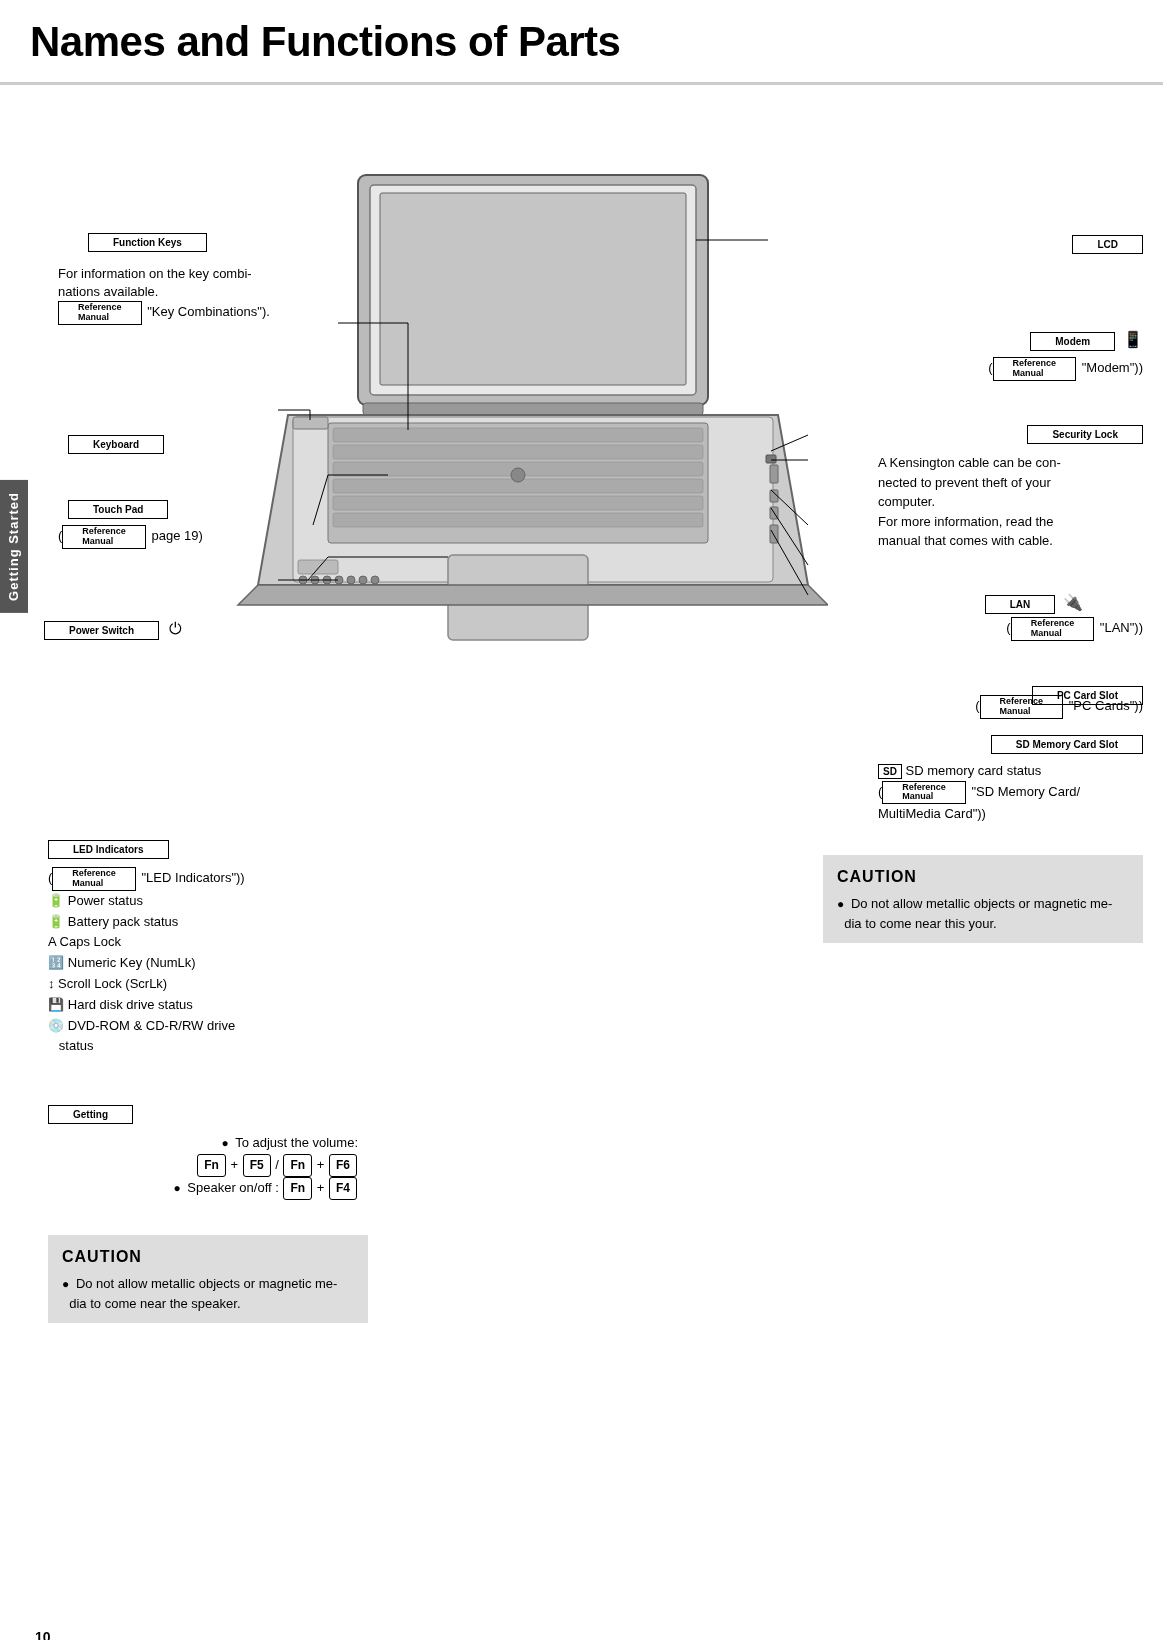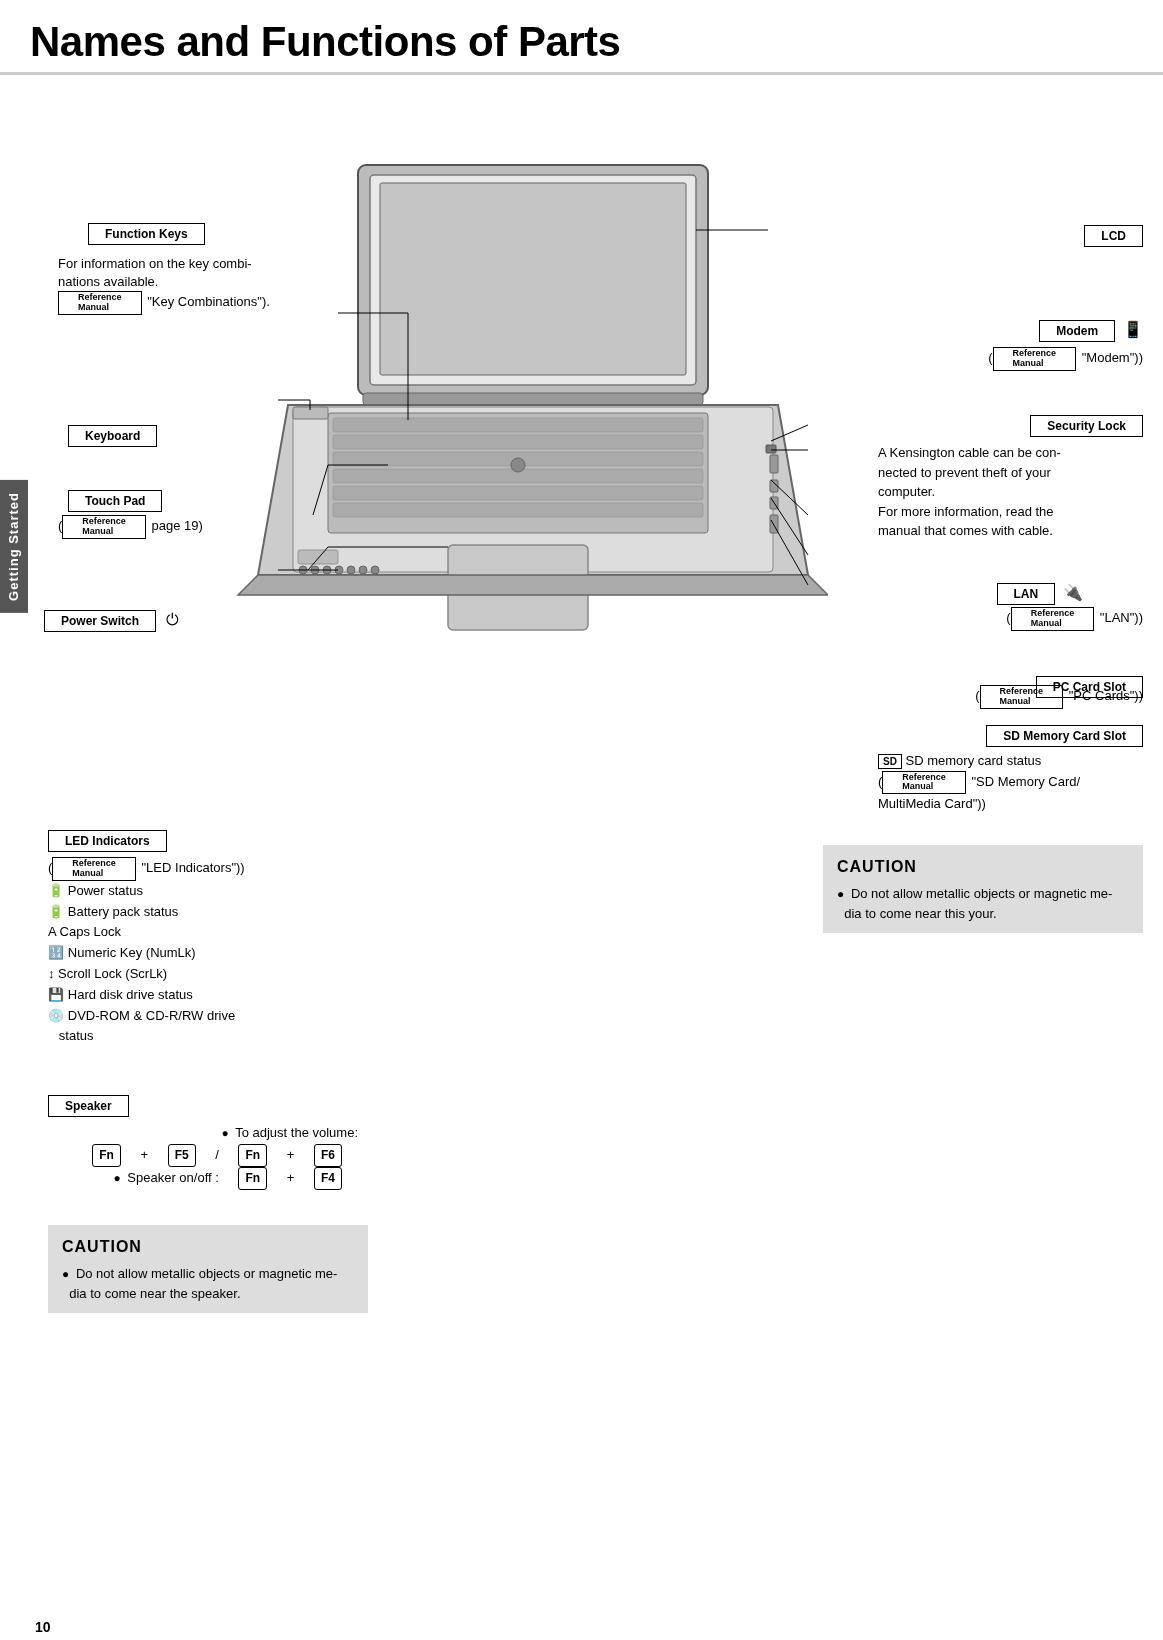--- a/index.html
+++ b/index.html
@@ -10,21 +10,21 @@
       font-family: Arial, sans-serif;
       font-size: 14px;
       color: #000;
       position: relative;
       overflow-x: hidden;
     }
 
     .page-title {
       font-size: 42px;
       font-weight: 900;
-      padding: 18px 30px 6px 30px;
+      padding: 18px 30px 16px 30px;
       border-bottom: 3px solid #ccc;
       letter-spacing: -0.5px;
     }
 
     .side-tab {
       position: absolute;
       left: 0;
       top: 480px;
       width: 28px;
       background: #555;
@@ -43,22 +43,22 @@
       position: relative;
       margin-left: 28px;
       padding: 0 20px;
       min-height: 1580px;
     }
 
     
     .label-box {
       display: inline-block;
       border: 1.5px solid #000;
-      padding: 3px 16px;
-      font-size: 12px;
+      padding: 3px 24px;
+      font-size: 10px;
       font-weight: bold;
       background: #fff;
       white-space: nowrap;
     }
 
     
     .annotation {
       position: absolute;
     }
 
@@ -95,21 +95,21 @@
     }
 
     .kbd-key {
       display: inline-block;
       border: 1.5px solid #000;
       border-radius: 3px;
       padding: 1px 6px;
       font-size: 12px;
       font-weight: bold;
       background: #fff;
-      margin: 0 16px;
+      margin: 0 1px;
     }
 
     
     .laptop-svg {
       position: absolute;
       top: 80px;
       left: 180px;
       width: 620px;
       height: 530px;
     }
@@ -240,21 +240,21 @@
     <span>🔋</span> Power status<br>
     <span>🔋</span> Battery pack status<br>
     <span>A</span> Caps Lock<br>
     <span>🔢</span> Numeric Key (NumLk)<br>
     <span>↕</span> Scroll Lock (ScrLk)<br>
     <span>💾</span> Hard disk drive status<br>
     <span>💿</span> DVD-ROM &amp; CD-R/RW drive<br>&nbsp;&nbsp;&nbsp;status
   </div>
 
   <div class="annotation" style="top:1020px; left:20px;">
-    <span class="label-box">Speaker</span>
+    <span class="label-box">Getting</span>
   </div>
   <div class="annotation" style="top:1048px; left:20px; width:310px; font-size:13px; line-height:1.6;text-align:right;">
     <span style="font-size:12px; margin-right:3px;">●</span>
     <span>To adjust the volume:</span><br>
     &nbsp;&nbsp;&nbsp;
     <span class="kbd-key">Fn</span>
     + <span class="kbd-key">F5</span>
     / <span class="kbd-key">Fn</span>
     + <span class="kbd-key">F6</span><br>
     <span style="font-size:12px; margin-right:3px;">●</span>

